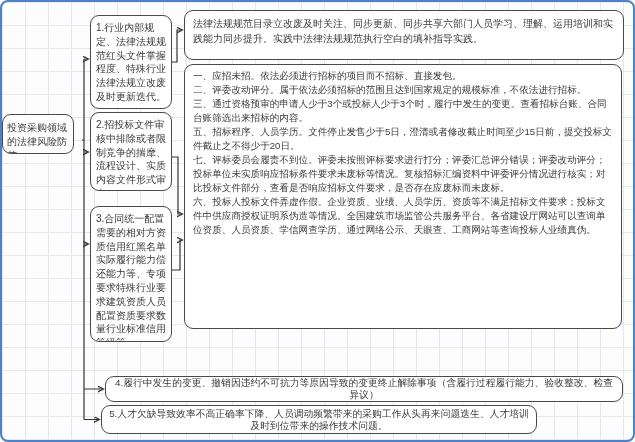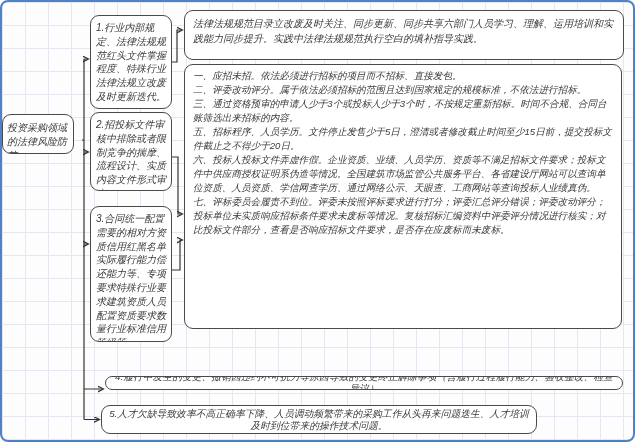--- a/index.html
+++ b/index.html
@@ -18,35 +18,35 @@
     border:2px solid var(--frame-border);border-radius:8px;
     background-color:#fdfdfe;
     background-image:
       linear-gradient(var(--grid-line) 1px, transparent 1px),
       linear-gradient(90deg, var(--grid-line) 1px, transparent 1px);
     background-size:23px 23px;
   }
   .node{
     position:absolute;background:var(--box-fill);
     border:1.4px solid var(--box-border);border-radius:9px;
-    overflow:hidden;z-index:2;font-style:italic;
+    overflow:hidden;z-index:2;
   }
   .node .txt{display:block;width:100%;height:100%;}
   .root-node{left:0;top:112px;width:72px;height:40px;}
   .root-node .txt{padding:6px 4px;font-size:10px;line-height:1.42;}
   .branch-1{left:88px;top:13px;width:82px;height:94px;}
   .branch-2{left:88px;top:110px;width:82px;height:79px;}
   .branch-3{left:88px;top:204px;width:82px;height:136px;}
   .branch .txt{padding:5px 5px;font-size:10px;line-height:1.38;}
   .law-box{left:182px;top:8px;width:440px;height:50px;}
   .law-box .txt{padding:5px 8px;font-size:10px;line-height:1.5;}
   .risk-box{left:182px;top:62px;width:438px;height:265px;}
   .risk-box .inner{padding:4px 8px;}
   .risk-box p{font-size:9.6px;line-height:14px;}
-  .bottom-4{left:103px;top:374px;width:518px;height:14px;}
+  .bottom-4{left:103px;top:374px;width:518px;height:26px;}
   .bottom-5{left:99px;top:403px;width:436px;height:29px;}
   .bottom .txt{
     display:flex;align-items:center;justify-content:center;
     font-size:9.8px;line-height:1.2;text-align:center;padding:0 6px;
   }
   .connectors{position:absolute;left:0;top:0;width:635px;height:442px;z-index:1;pointer-events:none;}
   .connectors path,.connectors line{stroke:var(--connector);stroke-width:1.2;fill:none;}
 </style>
 </head>
 <body>
@@ -90,24 +90,24 @@
   </div>
 
   <div class="node law-box">
     <span class="txt">法律法规规范目录立改废及时关注、同步更新、同步共享六部门人员学习、理解、运用培训和实践能力同步提升。实践中法律法规规范执行空白的填补指导实践。</span>
   </div>
 
   <div class="node risk-box">
     <div class="inner">
       <p>一、应招未招。依法必须进行招标的项目而不招标、直接发包。</p>
       <p>二、评委改动评分。属于依法必须招标的范围且达到国家规定的规模标准，不依法进行招标。</p>
-      <p>三、通过资格预审的申请人少于3个或投标人少于3个时，不按规定重新招标。时间不合规、合同台账筛选出来招标的内容。</p>
+      <p>三、通过资格预审的申请人少于3个或投标人少于3个时，履行中发生的变更。查看招标台账、合同台账筛选出来招标的内容。</p>
       <p>五、招标程序、人员学历。文件停止发售少于5日，澄清或者修改截止时间至少15日前，提交投标文件截止之不得少于20日。</p>
+      <p>七、评标委员会履责不到位。评委未按照评标要求进行打分；评委汇总评分错误；评委改动评分；投标单位未实质响应招标条件要求未废标等情况。复核招标汇编资料中评委评分情况进行核实；对比投标文件部分，查看是否响应招标文件要求，是否存在应废标而未废标。</p>
       <p>六、投标人投标文件弄虚作假。企业资质、业绩、人员学历、资质等不满足招标文件要求；投标文件中供应商授权证明系伪造等情况。全国建筑市场监管公共服务平台、各省建设厅网站可以查询单位资质、人员资质、学信网查学历、通过网络公示、天眼查、工商网站等查询投标人业绩真伪。</p>
-      <p>七、评标委员会履责不到位。评委未按照评标要求进行打分；评委汇总评分错误；评委改动评分；投标单位未实质响应招标条件要求未废标等情况。复核招标汇编资料中评委评分情况进行核实；对比投标文件部分，查看是否响应招标文件要求，是否存在应废标而未废标。</p>
     </div>
   </div>
 
   <div class="node bottom bottom-4">
     <span class="txt">4.履行中发生的变更、撤销因违约不可抗力等原因导致的变更终止解除事项（含履行过程履行能力、验收整改、检查异议）</span>
   </div>
 
   <div class="node bottom bottom-5">
     <span class="txt">5.人才欠缺导致效率不高正确率下降、人员调动频繁带来的采购工作从头再来问题迭生、人才培训及时到位带来的操作技术问题。</span>
   </div>

